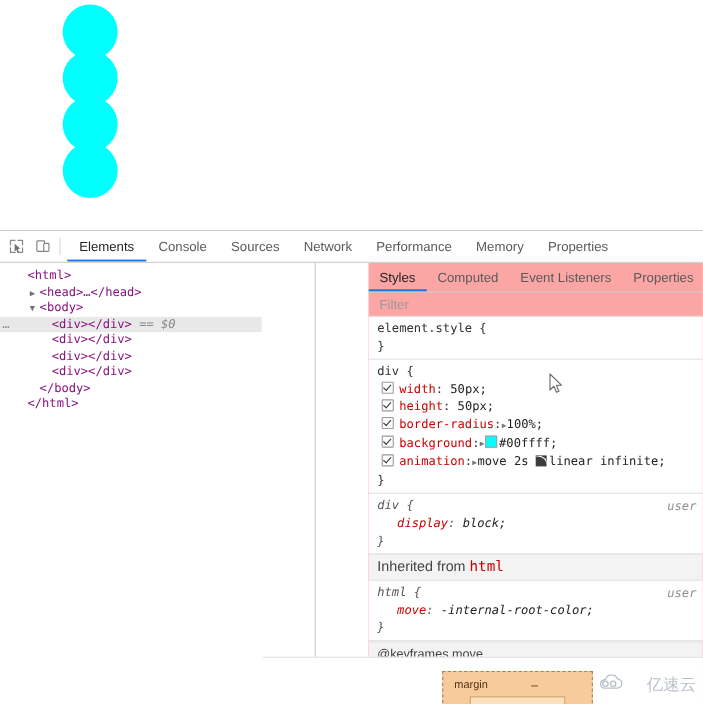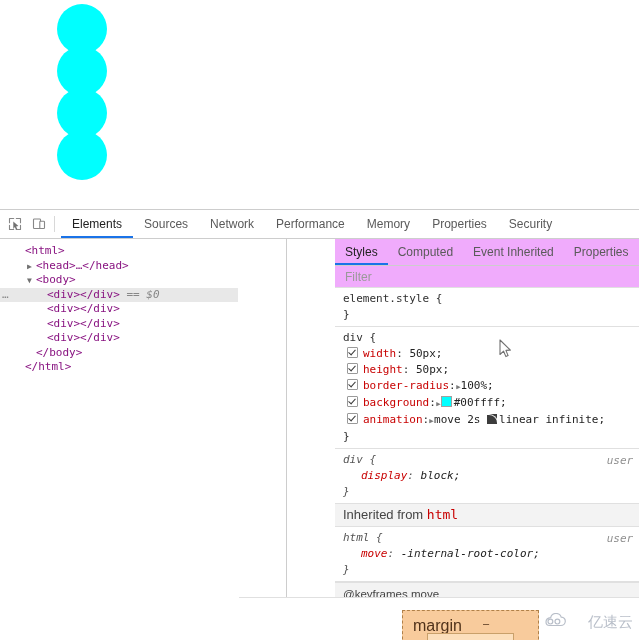--- a/index.html
+++ b/index.html
@@ -145,21 +145,21 @@
   #splitter {
     width: 1px;
     background: #cdcdcd;
   }
 
   #styles-pane {
     flex: 1;
     min-width: 0;
     display: flex;
     flex-direction: column;
-    background: #f0abfc;
+    background: #fca5a5;
     overflow: hidden;
   }
   #styles-tabs {
     display: flex;
     align-items: stretch;
     height: 26px;
     border-bottom: 1px solid #cdcdcd;
     overflow: hidden;
     flex: 0 0 auto;
   }
@@ -322,21 +322,21 @@
     height: 40px;
     background: #f8cb9c;
     border: 1px dashed #b08048;
     box-sizing: border-box;
   }
   #margin-box .bm-label {
     position: absolute;
     left: 10px;
     top: 6px;
     font-family: "Liberation Sans", sans-serif;
-    font-size: 16px;
+    font-size: 10px;
     color: #50321a;
   }
   #margin-box .bm-value {
     position: absolute;
     left: 80px;
     top: 6px;
     font-family: "Liberation Sans", sans-serif;
     font-size: 11px;
     color: #50321a;
   }
@@ -403,36 +403,36 @@
           <rect x="8.8" y="5.2" width="4.7" height="7.3" rx="0.8" stroke="#5a5a5a" stroke-width="1.1" fill="#fff"></rect>
         </svg>
       </span>
     </div>
     <div class="tb-sep"></div>
     <div class="panel-tabs">
       <div class="panel-tab active">
           <span>Elements</span>
         </div>
       <div class="panel-tab">
+          <span>Console</span>
+        </div>
+      <div class="panel-tab">
           <span>Sources</span>
         </div>
       <div class="panel-tab">
           <span>Network</span>
         </div>
       <div class="panel-tab">
           <span>Performance</span>
         </div>
       <div class="panel-tab">
           <span>Memory</span>
         </div>
       <div class="panel-tab">
           <span>Properties</span>
-        </div>
-      <div class="panel-tab">
-          <span>Security</span>
         </div>
       <div class="panel-tab"></div>
     </div>
   </div>
 
   <div id="devtools-body">
 
     <div id="dom-tree">
         <div class="dom-row"><span style="display: inline-block; width: 12px;"></span><span class="twisty"></span><span class="tag">&lt;html&gt;</span></div>
         <div class="dom-row"><span style="display: inline-block; width: 23px;"></span><span class="twisty">▶</span><span class="tag">&lt;head&gt;…&lt;/head&gt;</span></div>
@@ -449,21 +449,21 @@
 
     <div id="styles-pane">
       <div id="styles-tabs">
         <div class="styles-tab active">
             <span>Styles</span>
           </div>
         <div class="styles-tab">
             <span>Computed</span>
           </div>
         <div class="styles-tab">
-            <span>Event Inherited</span>
+            <span>Event Listeners</span>
           </div>
         <div class="styles-tab">
             <span>Properties</span>
           </div>
 
       </div>
 
       <div id="filter-bar">
         <input id="filter-input" type="text" placeholder="Filter" style="">
       </div>

